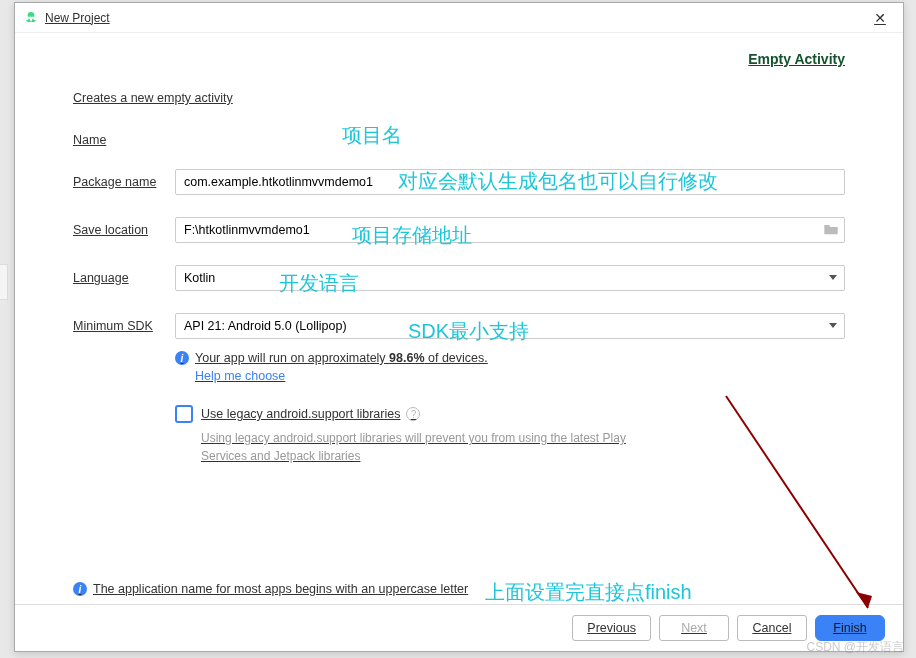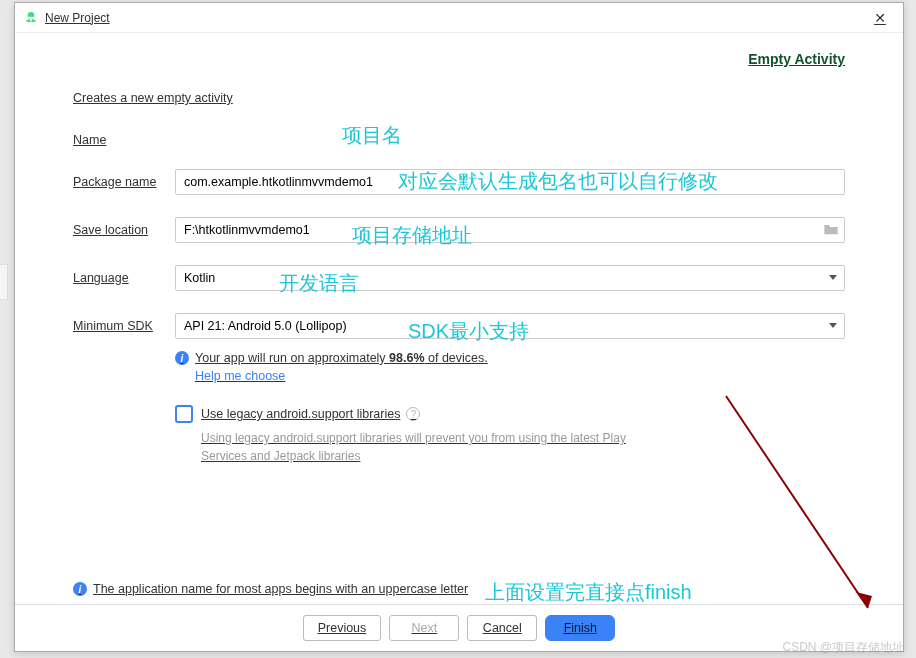--- a/index.html
+++ b/index.html
@@ -25,21 +25,21 @@
 .info-line { display: flex; align-items: center; font-size: 12.5px; color: #333; margin-bottom: 4px; }
 .info-icon { width: 14px; height: 14px; border-radius: 50%; background: #3b82f6; color: #fff; display: inline-flex; align-items: center; justify-content: center; font-size: 10px; font-weight: bold; margin-right: 6px; font-style: italic; }
 .link { color: #3b82f6; font-size: 12.5px; margin-left: 20px; cursor: pointer; }
 .checkbox-block { margin-left: 102px; margin-top: 4px; }
 .checkbox-row { display: flex; align-items: center; margin-bottom: 6px; }
 .checkbox { width: 18px; height: 18px; border: 2px solid #3b82f6; border-radius: 3px; margin-right: 8px; }
 .checkbox-label { font-size: 12.5px; color: #333; }
 .help-icon { width: 14px; height: 14px; border-radius: 50%; border: 1px solid #bbb; color: #bbb; display: inline-flex; align-items: center; justify-content: center; font-size: 10px; margin-left: 6px; }
 .hint-text { font-size: 12px; color: #999; margin-left: 26px; line-height: 1.5; max-width: 440px; }
 .footer-hint { display: flex; align-items: center; font-size: 12.5px; color: #333; margin-top: auto; margin-bottom: 8px; }
-.button-bar { border-top: 1px solid #ddd; padding: 10px 18px; display: flex; justify-content: center; gap: 8px; }
+.button-bar { border-top: 1px solid #ddd; padding: 10px 18px; display: flex; justify-content: flex-end; gap: 8px; }
 .btn { height: 26px; min-width: 70px; padding: 0 14px; border: 1px solid #bbb; border-radius: 3px; background: #fff; font-size: 12.5px; font-family: inherit; cursor: pointer; color: #333; }
 .btn .u { text-decoration: underline; }
 .btn:disabled { color: #aaa; cursor: default; }
 .btn.primary { background: #3b82f6; border-color: #3b82f6; color: #0f172a; border-radius: 6px; }
 .annot { position: absolute; color: #1cc6d9; font-size: 20px; font-weight: 400; pointer-events: none; z-index: 5; white-space: nowrap; }
 .arrow-svg { position: absolute; pointer-events: none; z-index: 4; }
 .watermark { position: absolute; right: 12px; bottom: 2px; font-size: 12px; color: rgba(120,120,120,0.4); z-index: 10; }
 .edge-left { position: absolute; left: 0; top: 264px; width: 8px; height: 36px; background: #f5f5f5; border: 1px solid #ddd; border-left: none; }
 </style>
 </head>
@@ -131,13 +131,13 @@
 <div class="annot" style="left:352px; top:222px;">项目存储地址</div>
 <div class="annot" style="left:279px; top:270px;">开发语言</div>
 <div class="annot" style="left:408px; top:318px;">SDK最小支持</div>
 <div class="annot" style="left:485px; top:579px;">上面设置完直接点finish</div>
 
 <svg class="arrow-svg" style="left:718px; top:392px; width:176px; height:236px;" viewBox="0 0 176 236">
   <line x1="8" y1="4" x2="150" y2="216" stroke="#8b0000" stroke-width="2"></line>
   <polygon points="150,216 138,200 154,204" fill="#8b0000"></polygon>
 </svg>
 
-<div class="watermark">CSDN @项目存储地址</div>
+<div class="watermark">CSDN @开发语言</div>
 
 </body></html>

